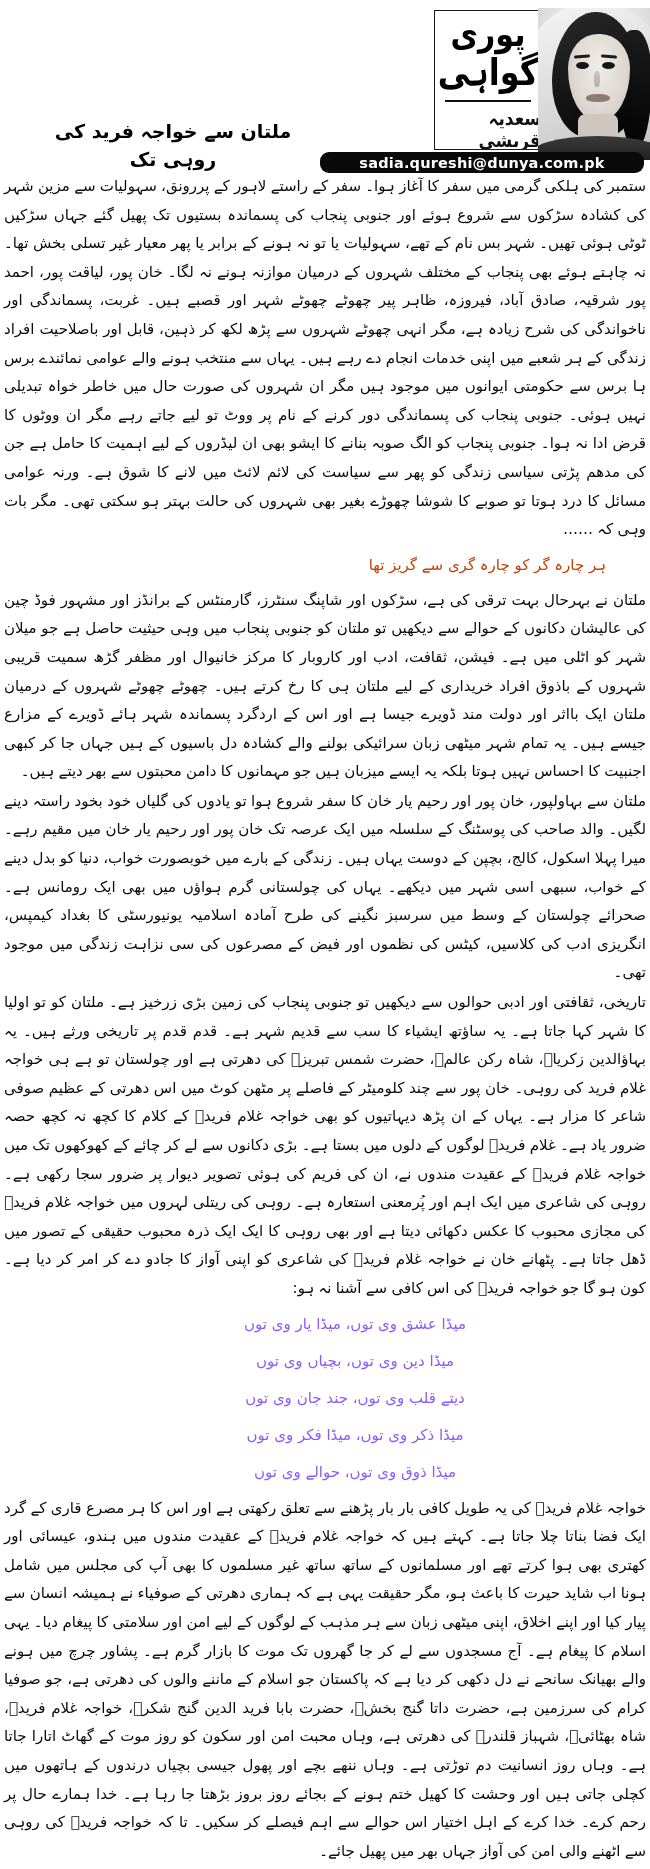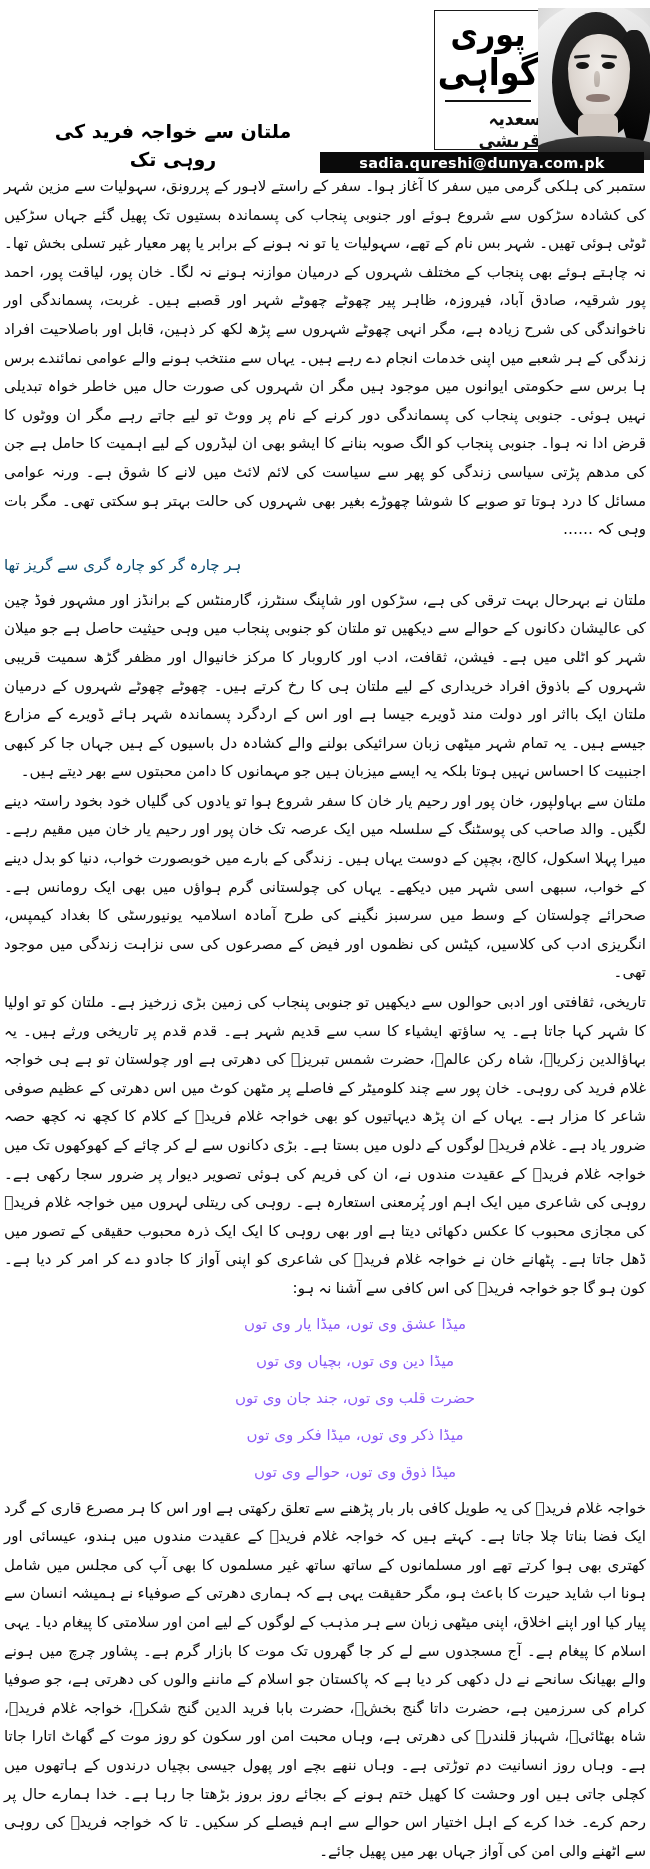--- a/index.html
+++ b/index.html
@@ -175,20 +175,21 @@
     top: 144px;
     right: 6px;
     width: 324px;
     height: 21px;
     background: #0a0a0a;
     color: #ffffff;
     display: flex;
     align-items: center;
     justify-content: center;
     direction: ltr;
+    border-radius: 9px;
   }
   .email-bar span {
     font-family: "DejaVu Sans", "Liberation Sans", sans-serif;
     font-weight: 700;
     font-size: 14.5px;
     letter-spacing: 0.2px;
   }
 
   
   .headline {
@@ -223,23 +224,23 @@
     word-spacing: -0.5px;
     letter-spacing: 0px;
   }
 
   .verse-block {
     margin: 3px 0 3px 0;
   }
   .verse {
     font-size: 15px;
     line-height: 36px;
-    text-align: left;
+    text-align: right;
     margin: 0;
-    color: #0c4a6e;
+    color: #c2410c;
     padding-right: 40px;
   }
   .verse-kafi {
     font-size: 15px;
     line-height: 37px;
     text-align: center;
     margin: 0;
     color: #8b5cf6;
     padding-left: 60px;
   }
@@ -292,19 +293,19 @@
 
   <p class="para">ملتان نے بہرحال بہت ترقی کی ہے، سڑکوں اور شاپنگ سنٹرز، گارمنٹس کے برانڈز اور مشہور فوڈ چین کی عالیشان دکانوں کے حوالے سے دیکھیں تو ملتان کو جنوبی پنجاب میں وہی حیثیت حاصل ہے جو میلان شہر کو اٹلی میں ہے۔ فیشن، ثقافت، ادب اور کاروبار کا مرکز خانیوال اور مظفر گڑھ سمیت قریبی شہروں کے باذوق افراد خریداری کے لیے ملتان ہی کا رخ کرتے ہیں۔ چھوٹے چھوٹے شہروں کے درمیان ملتان ایک بااثر اور دولت مند ڈویرے جیسا ہے اور اس کے اردگرد پسماندہ شہر ہائے ڈویرے کے مزارع جیسے ہیں۔ یہ تمام شہر میٹھی زبان سرائیکی بولنے والے کشادہ دل باسیوں کے ہیں جہاں جا کر کبھی اجنبیت کا احساس نہیں ہوتا بلکہ یہ ایسے میزبان ہیں جو مہمانوں کا دامن محبتوں سے بھر دیتے ہیں۔</p>
 
   <p class="para">ملتان سے بہاولپور، خان پور اور رحیم یار خان کا سفر شروع ہوا تو یادوں کی گلیاں خود بخود راستہ دینے لگیں۔ والد صاحب کی پوسٹنگ کے سلسلہ میں ایک عرصہ تک خان پور اور رحیم یار خان میں مقیم رہے۔ میرا پہلا اسکول، کالج، بچپن کے دوست یہاں ہیں۔ زندگی کے بارے میں خوبصورت خواب، دنیا کو بدل دینے کے خواب، سبھی اسی شہر میں دیکھے۔ یہاں کی چولستانی گرم ہواؤں میں بھی ایک رومانس ہے۔ صحرائے چولستان کے وسط میں سرسبز نگینے کی طرح آمادہ اسلامیہ یونیورسٹی کا بغداد کیمپس، انگریزی ادب کی کلاسیں، کیٹس کی نظموں اور فیض کے مصرعوں کی سی نزاہت زندگی میں موجود تھی۔</p>
 
   <p class="para">تاریخی، ثقافتی اور ادبی حوالوں سے دیکھیں تو جنوبی پنجاب کی زمین بڑی زرخیز ہے۔ ملتان کو تو اولیا کا شہر کہا جاتا ہے۔ یہ ساؤتھ ایشیاء کا سب سے قدیم شہر ہے۔ قدم قدم پر تاریخی ورثے ہیں۔ یہ بہاؤالدین زکریاؒ، شاہ رکن عالمؒ، حضرت شمس تبریزؒ کی دھرتی ہے اور چولستان تو ہے ہی خواجہ غلام فرید کی روہی۔ خان پور سے چند کلومیٹر کے فاصلے پر مٹھن کوٹ میں اس دھرتی کے عظیم صوفی شاعر کا مزار ہے۔ یہاں کے ان پڑھ دیہاتیوں کو بھی خواجہ غلام فریدؒ کے کلام کا کچھ نہ کچھ حصہ ضرور یاد ہے۔ غلام فریدؒ لوگوں کے دلوں میں بستا ہے۔ بڑی دکانوں سے لے کر چائے کے کھوکھوں تک میں خواجہ غلام فریدؒ کے عقیدت مندوں نے، ان کی فریم کی ہوئی تصویر دیوار پر ضرور سجا رکھی ہے۔ روہی کی شاعری میں ایک اہم اور پُرمعنی استعارہ ہے۔ روہی کی ریتلی لہروں میں خواجہ غلام فریدؒ کی مجازی محبوب کا عکس دکھائی دیتا ہے اور بھی روہی کا ایک ایک ذرہ محبوب حقیقی کے تصور میں ڈھل جاتا ہے۔ پٹھانے خان نے خواجہ غلام فریدؒ کی شاعری کو اپنی آواز کا جادو دے کر امر کر دیا ہے۔ کون ہو گا جو خواجہ فریدؒ کی اس کافی سے آشنا نہ ہو:</p>
 
   <div class="verse-block">
     <p class="verse-kafi">میڈا عشق وی توں، میڈا یار وی توں</p>
     <p class="verse-kafi">میڈا دین وی توں، بچیاں وی توں</p>
-    <p class="verse-kafi">حضرت قلب وی توں، جند جان وی توں</p>
+    <p class="verse-kafi">دیتے قلب وی توں، جند جان وی توں</p>
     <p class="verse-kafi">میڈا ذکر وی توں، میڈا فکر وی توں</p>
     <p class="verse-kafi">میڈا ذوق وی توں، حوالے وی توں</p>
   </div>
 
   <p class="para closing-para">خواجہ غلام فریدؒ کی یہ طویل کافی بار بار پڑھنے سے تعلق رکھتی ہے اور اس کا ہر مصرع قاری کے گرد ایک فضا بناتا چلا جاتا ہے۔ کہتے ہیں کہ خواجہ غلام فریدؒ کے عقیدت مندوں میں ہندو، عیسائی اور کھتری بھی ہوا کرتے تھے اور مسلمانوں کے ساتھ ساتھ غیر مسلموں کا بھی آپ کی مجلس میں شامل ہونا اب شاید حیرت کا باعث ہو، مگر حقیقت یہی ہے کہ ہماری دھرتی کے صوفیاء نے ہمیشہ انسان سے پیار کیا اور اپنے اخلاق، اپنی میٹھی زبان سے ہر مذہب کے لوگوں کے لیے امن اور سلامتی کا پیغام دیا۔ یہی اسلام کا پیغام ہے۔ آج مسجدوں سے لے کر جا گھروں تک موت کا بازار گرم ہے۔ پشاور چرچ میں ہونے والے بھیانک سانحے نے دل دکھی کر دیا ہے کہ پاکستان جو اسلام کے ماننے والوں کی دھرتی ہے، جو صوفیا کرام کی سرزمین ہے، حضرت داتا گنج بخشؒ، حضرت بابا فرید الدین گنج شکرؒ، خواجہ غلام فریدؒ، شاہ بھٹائیؒ، شہباز قلندرؒ کی دھرتی ہے، وہاں محبت امن اور سکون کو روز موت کے گھاٹ اتارا جاتا ہے۔ وہاں روز انسانیت دم توڑتی ہے۔ وہاں ننھے بچے اور پھول جیسی بچیاں درندوں کے ہاتھوں میں کچلی جاتی ہیں اور وحشت کا کھیل ختم ہونے کے بجائے روز بروز بڑھتا جا رہا ہے۔ خدا ہمارے حال پر رحم کرے۔ خدا کرے کے اہل اختیار اس حوالے سے اہم فیصلے کر سکیں۔ تا کہ خواجہ فریدؒ کی روہی سے اٹھنے والی امن کی آواز جہاں بھر میں پھیل جائے۔</p>
 </div>
 
 </body></html>

